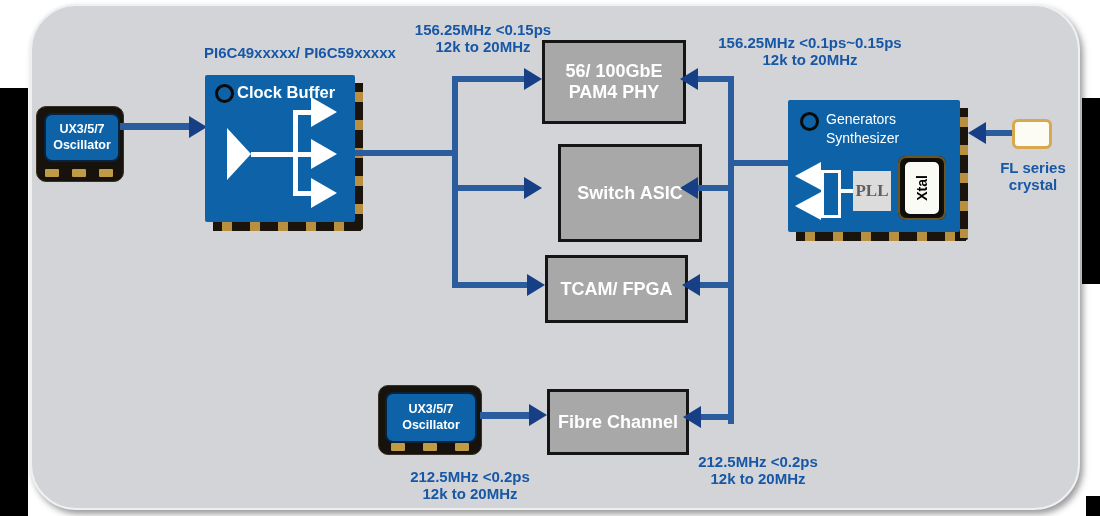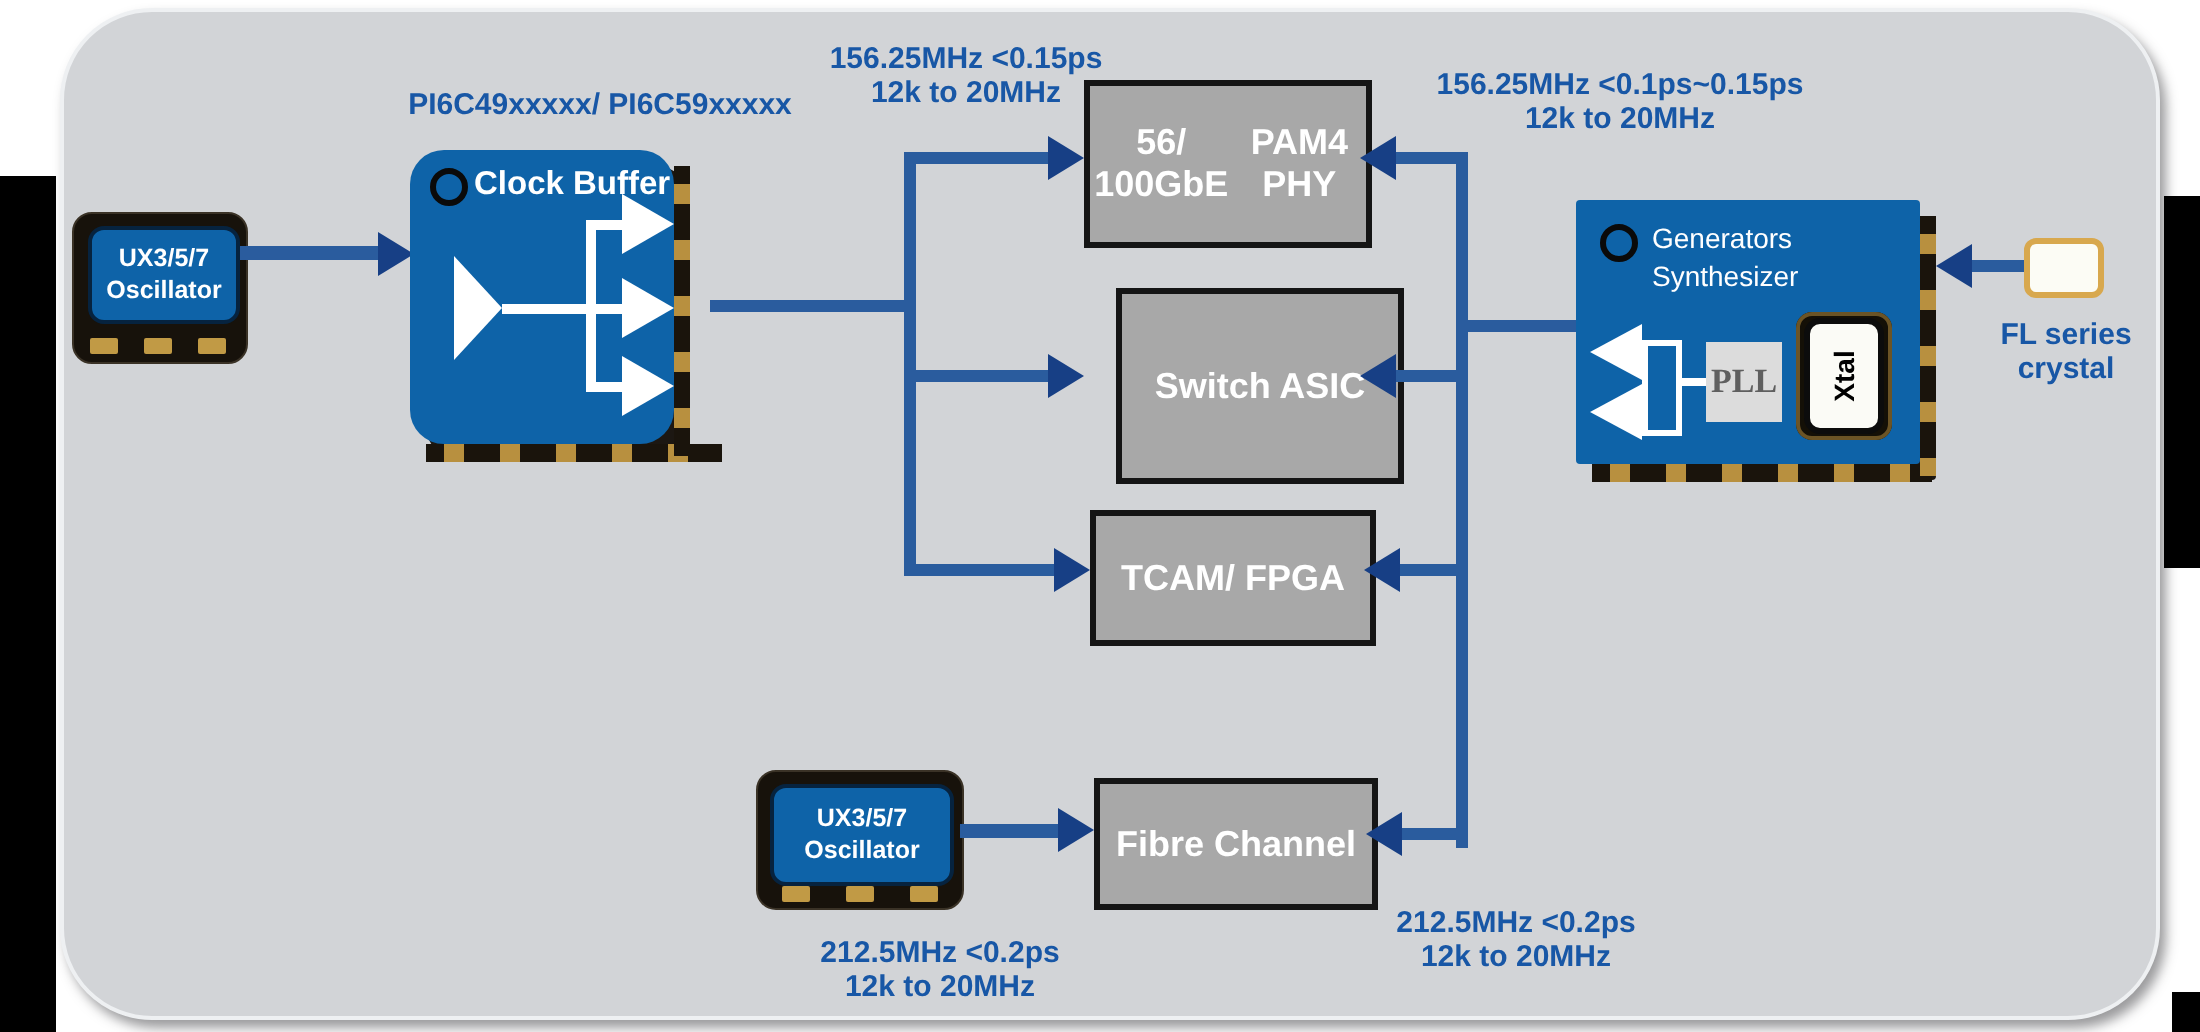--- a/index.html
+++ b/index.html
@@ -24,21 +24,21 @@
   .pin{width:13px;height:13px;border:3px solid #0a0a0a;border-radius:50%;}
   .chip-title{color:#fff;font-weight:bold;font-size:16.5px;white-space:nowrap;}
   .wline{background:#fff;}
   .wtri-r{width:0;height:0;border-top:15px solid transparent;border-bottom:15px solid transparent;
           border-left:26px solid #fff;}
   .wtri-r.big{border-top-width:26px;border-bottom-width:26px;border-left-width:24px;}
   .wtri-l{width:0;height:0;border-top:14px solid transparent;border-bottom:14px solid transparent;
           border-right:26px solid #fff;}
   
   .load{background:var(--load_gray);border:3px solid #151515;color:#fff;font-weight:bold;
-        font-size:18px;line-height:1.16;display:flex;flex-direction:row;align-items:center;
+        font-size:18px;line-height:1.16;display:flex;flex-direction:column;align-items:center;
         justify-content:center;text-align:center;}
   
   .osc-pkg{background:#17120b;border-radius:10px;border:1px solid #3a3226;}
   .osc-blue{background:var(--chip_blue);border:2px solid #06233f;border-radius:8px;color:#fff;
             font-weight:bold;font-size:12.5px;line-height:1.25;display:flex;flex-direction:column;
             align-items:center;justify-content:center;text-align:center;}
   .pad{background:#c19a45;height:8px;border-radius:1px;}
   
   .ann,.part-label{color:var(--navy_text);font-weight:bold;font-size:15px;line-height:17px;
                    text-align:center;white-space:nowrap;}
@@ -71,21 +71,21 @@
     <div class="abs pad" style="left:8px;bottom:4px;width:14px;"></div>
     <div class="abs pad" style="left:35px;bottom:4px;width:14px;"></div>
     <div class="abs pad" style="left:62px;bottom:4px;width:14px;"></div>
   </div>
 
   <div class="abs line-h" style="left:120px;top:123px;width:71px;height:7px;"></div>
   <div class="abs ah-r" style="left:189px;top:116px;"></div>
 
   <div class="abs part-label" style="left:175px;top:44px;width:250px;">PI6C49xxxxx/ PI6C59xxxxx</div>
 
-  <div class="abs chip" style="left:205px;top:75px;width:132px;height:147px;border-radius:17px;">
+  <div class="abs chip" style="left:205px;top:75px;width:150px;height:147px;">
     <div class="abs gold-b" style="left:8px;bottom:-9px;width:148px;"></div>
     <div class="abs gold-r" style="right:-8px;top:8px;height:145px;"></div>
     <div class="abs pin" style="left:10px;top:9px;"></div>
     <div class="abs chip-title" style="left:32px;top:8px;">Clock Buffer</div>
 
     <div class="abs wtri-r big" style="left:22px;top:53px;"></div>
     <div class="abs wline" style="left:46px;top:77px;width:46px;height:5px;"></div>
     <div class="abs wline" style="left:88px;top:35px;width:5px;height:86px;"></div>
     <div class="abs wline" style="left:88px;top:35px;width:20px;height:5px;"></div>
     <div class="abs wline" style="left:92px;top:77px;width:16px;height:5px;"></div>

